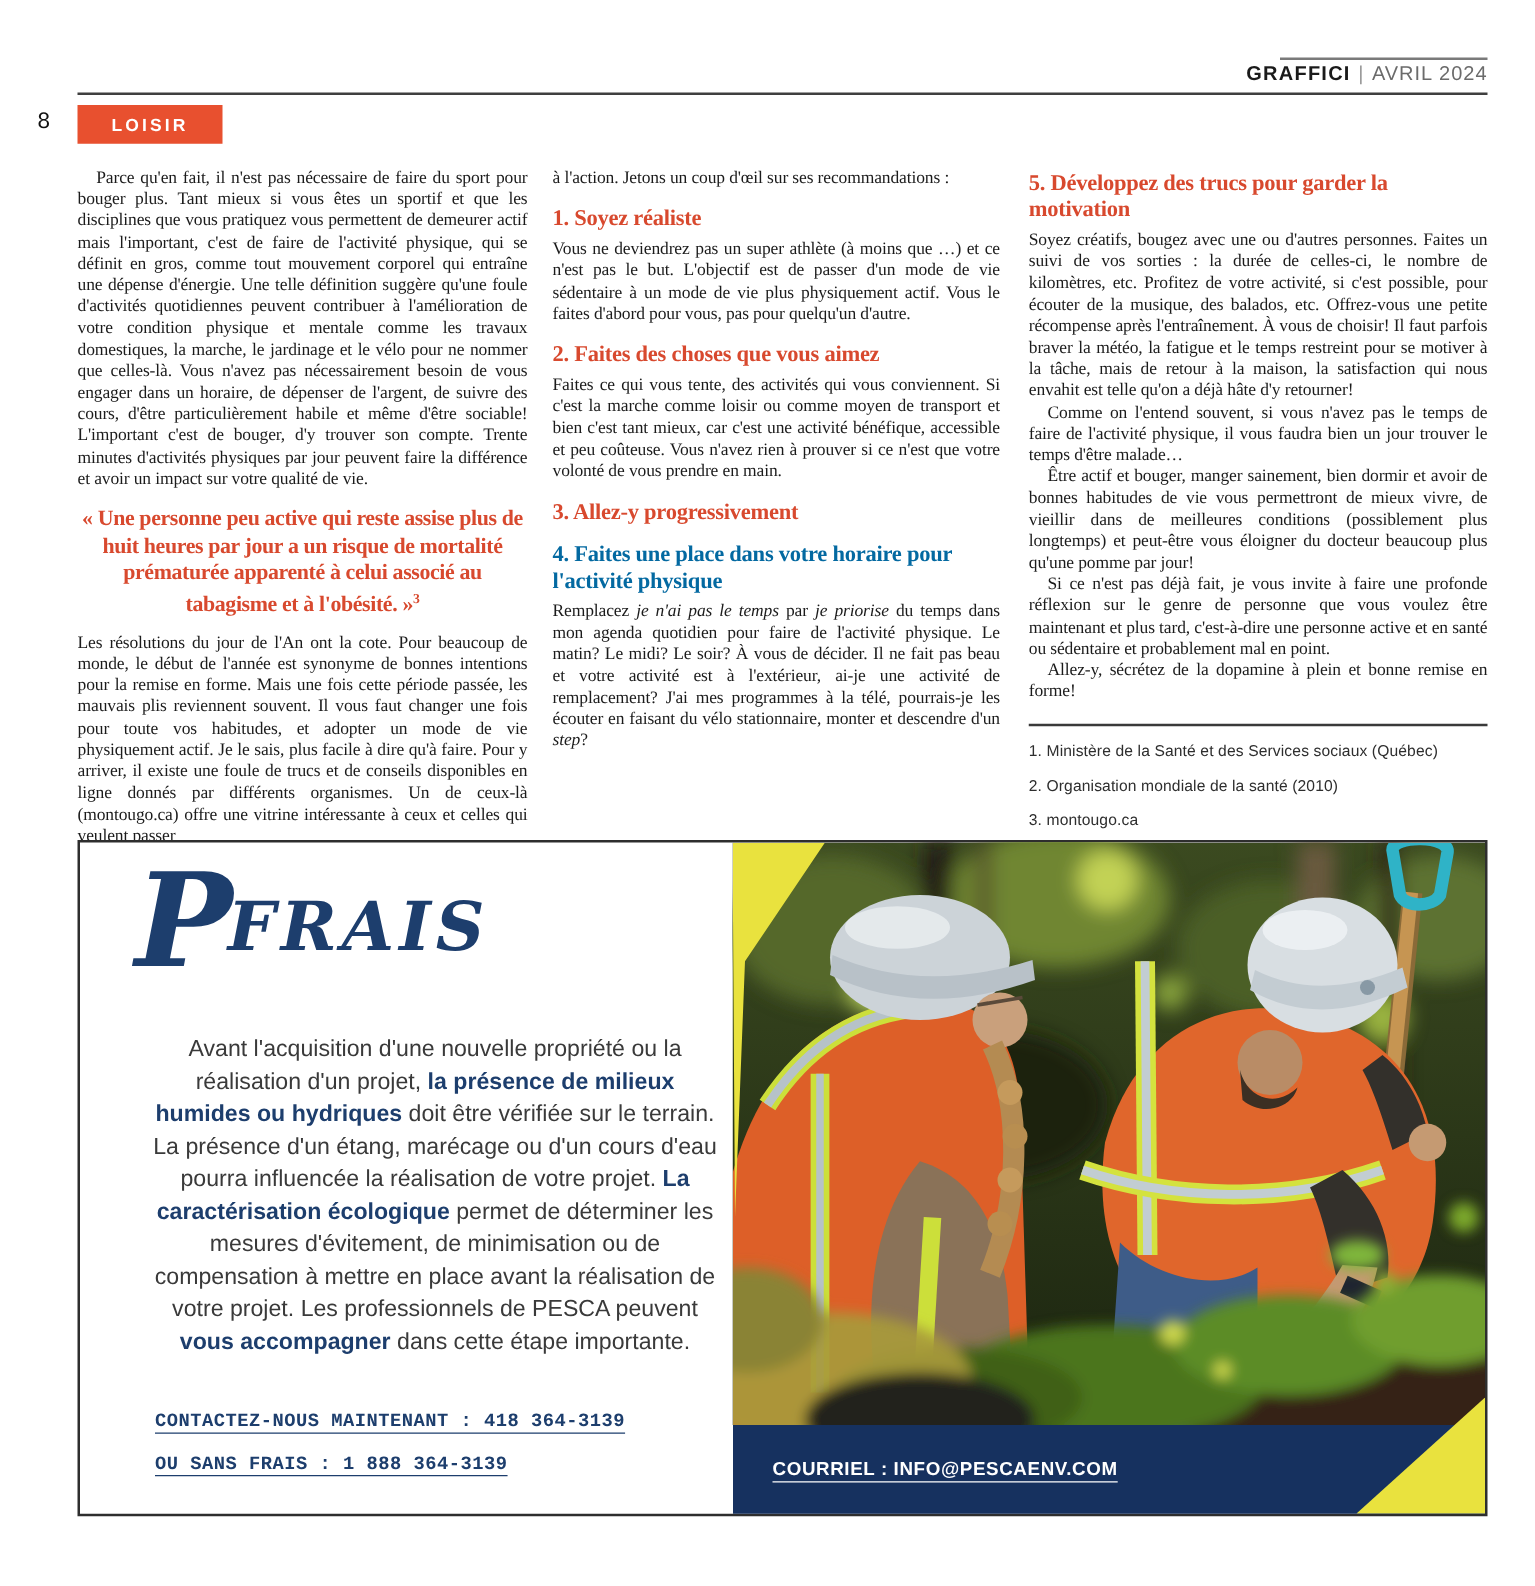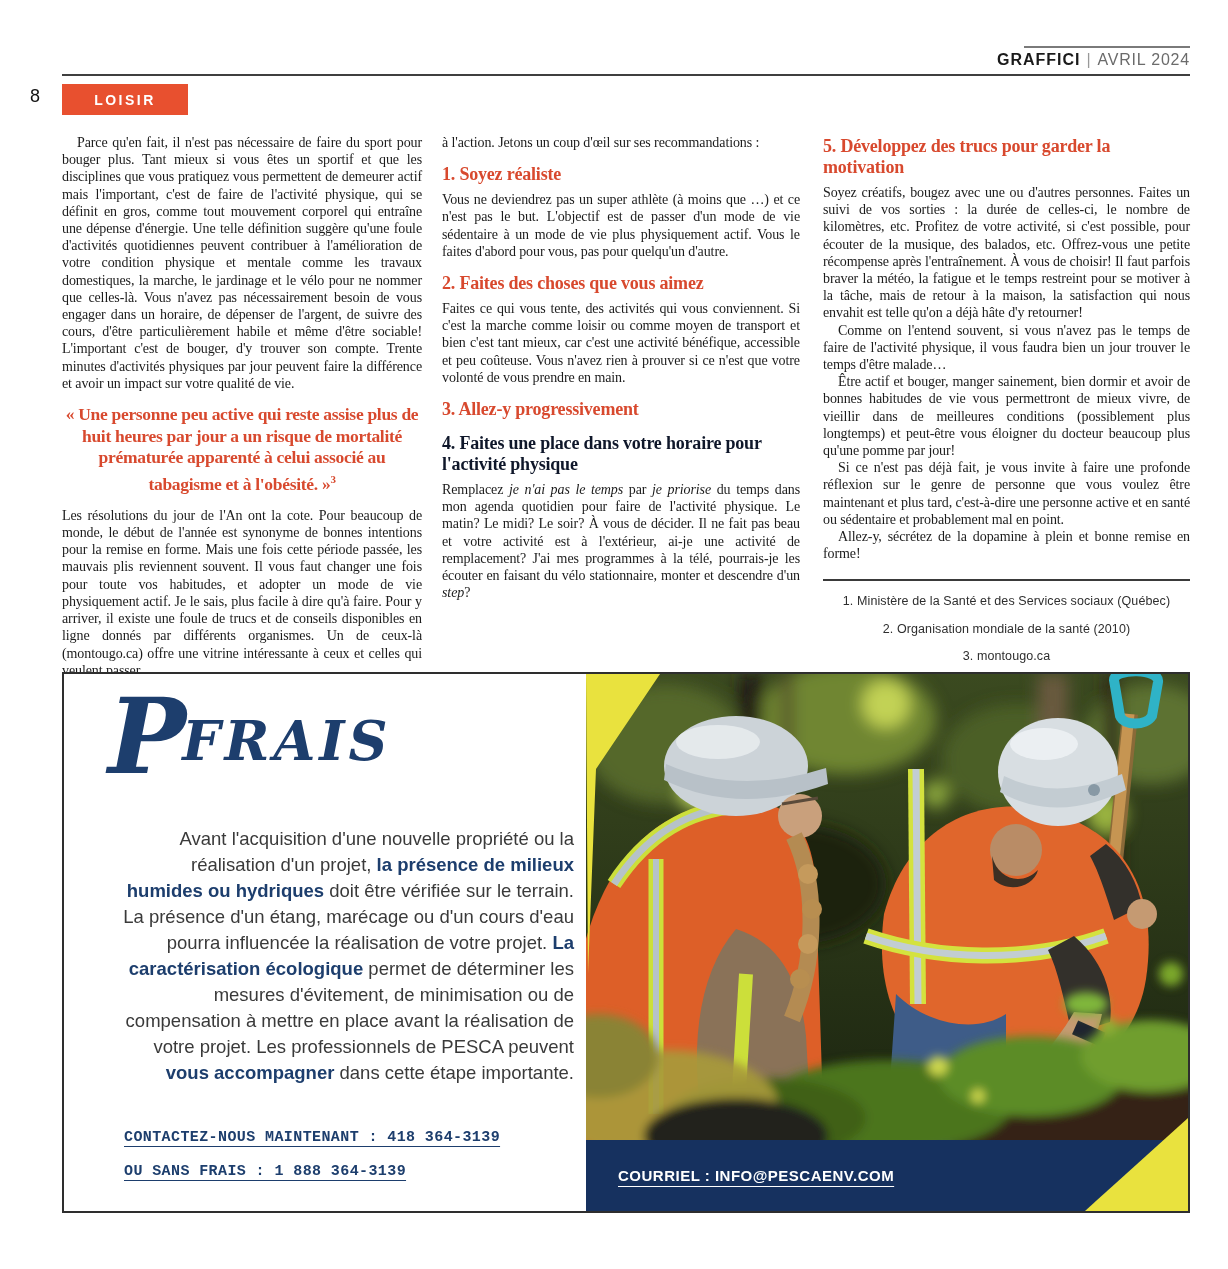--- a/index.html
+++ b/index.html
@@ -8,52 +8,52 @@
   
   .rule{position:absolute;background:#4a4a4a;}
   .rule-short{left:1024px;top:46px;width:166px;height:2px;background:#7a7a7a;}
   .rule-main{left:62px;top:74px;width:1128px;height:2px;background:#3f3f3f;}
   .masthead{position:absolute;top:51px;right:38px;font-family:"Liberation Sans",sans-serif;
             font-size:16px;letter-spacing:.8px;color:#6b6b6b;white-space:nowrap;}
   .masthead b{color:#1a1a1a;font-weight:bold;letter-spacing:1px;}
   .masthead .sep{color:#999;padding:0 6px;font-weight:normal;}
   .pagenum{position:absolute;left:30px;top:86px;font-family:"Liberation Sans",sans-serif;
            font-size:18px;color:#111;}
-  .badge{position:absolute;left:62px;top:84px;width:126px;height:31px;display:flex;
+  .badge{position:absolute;left:62px;top:84px;width:116px;height:31px;display:flex;
          align-items:center;justify-content:center;font-family:"Liberation Sans",sans-serif;
          font-weight:bold;font-size:14px;letter-spacing:2.5px;color:#fff;}
   
   .col{position:absolute;top:134px;text-align:justify;font-size:14px;line-height:17.2px;
        color:#1b1b1b;letter-spacing:-0.1px;}
   .col p{margin:0 0 10px 0;}
   #col1{left:62px;width:360px;}
   #col2{left:442px;width:358px;}
   #col3{left:823px;width:367px;top:136px;}
   .indent{text-indent:15px;}
   .tight{margin-bottom:0 !important;}
   .quote{font-weight:bold;text-align:center;font-size:17.5px;line-height:21.5px;
          letter-spacing:-0.3px;margin:12px 0 12px 0;}
   .quote sup{font-size:11px;}
   .hsec{font-weight:bold;font-size:18px;line-height:21px;letter-spacing:-0.2px;
         margin:13px 0 6px 0;text-align:left;}
   .it{font-style:italic;}
   .fnrule{border-top:2px solid #3a3a3a;margin-top:17px;margin-bottom:12px;}
   .footnote{font-family:"Liberation Sans",sans-serif;font-size:12.5px;color:#2e2e2e;
-            text-align:center;margin:0 0 9px 0;letter-spacing:.1px;}
+            text-align:left;margin:0 0 9px 0;letter-spacing:.1px;}
   
   .adbox{position:absolute;left:62px;top:672px;width:1128px;height:541px;background:#fff;
          border:2px solid #2e2e2e;box-sizing:border-box;}
   .adinner{position:relative;width:1124px;height:537px;overflow:hidden;}
   .pesca-logo{position:absolute;left:44px;top:14px;display:flex;align-items:flex-end;
               font-family:"DejaVu Serif",serif;font-style:italic;font-weight:bold;}
   .logo-p{font-size:104px;line-height:.95;}
   .logo-rest{font-size:54px;letter-spacing:4px;margin-left:-4px;margin-bottom:14px;}
   .adbody{position:absolute;left:58px;top:152px;width:452px;
           font-family:"Liberation Sans",sans-serif;font-size:18.5px;line-height:26px;
-          color:#3a3a3a;text-align:right;}
+          color:#3a3a3a;text-align:center;}
   .adbold{font-weight:bold;}
   .adcontact{position:absolute;left:60px;font-family:Liberation Mono, monospace;
              font-weight:bold;font-size:15px;letter-spacing:.4px;text-decoration:underline;
              text-underline-offset:5px;cursor:pointer;}
   .adcontact1{top:455px;}
   .adcontact2{top:489px;}
   .adphoto{position:absolute;left:522px;top:0;width:604px;height:466px;}
   .adphoto svg{display:block;width:604px;height:466px;}
   .emailbar{position:absolute;left:522px;top:466px;width:675px;height:71px;
             display:flex;align-items:center;}
@@ -84,21 +84,21 @@
     <p>Les résolutions du jour de l'An ont la cote. Pour beaucoup de monde, le début de l'année est synonyme de bonnes intentions pour la remise en forme. Mais une fois cette période passée, les mauvais plis reviennent souvent. Il vous faut changer une fois pour toute vos habitudes, et adopter un mode de vie physiquement actif. Je le sais, plus facile à dire qu'à faire. Pour y arriver, il existe une foule de trucs et de conseils disponibles en ligne donnés par différents organismes. Un de ceux-là (montougo.ca) offre une vitrine intéressante à ceux et celles qui veulent passer</p>
   </div>
 
   <div class="col" id="col2">
     <p>à l'action. Jetons un coup d'œil sur ses recommandations :</p>
     <h3 class="hsec accent-text" style="color: rgb(216, 73, 46);">1. Soyez réaliste</h3>
     <p>Vous ne deviendrez pas un super athlète (à moins que …) et ce n'est pas le but. L'objectif est de passer d'un mode de vie sédentaire à un mode de vie plus physiquement actif. Vous le faites d'abord pour vous, pas pour quelqu'un d'autre.</p>
     <h3 class="hsec accent-text" style="color: rgb(216, 73, 46);">2. Faites des choses que vous aimez</h3>
     <p>Faites ce qui vous tente, des activités qui vous conviennent. Si c'est la marche comme loisir ou comme moyen de transport et bien c'est tant mieux, car c'est une activité bénéfique, accessible et peu coûteuse. Vous n'avez rien à prouver si ce n'est que votre volonté de vous prendre en main.</p>
     <h3 class="hsec accent-text" style="color: rgb(216, 73, 46);">3. Allez-y progressivement</h3>
-    <h3 class="hsec accent-text" style="color: #0f172a;">4. Faites une place dans votre horaire pour l'activité physique</h3>
+    <h3 class="hsec accent-text" style="color: #0369a1;">4. Faites une place dans votre horaire pour l'activité physique</h3>
     <p><span>Remplacez </span><span class="it">je n'ai pas le temps</span><span> par </span><span class="it">je priorise</span><span> du temps dans mon agenda quotidien pour faire de l'activité physique. Le matin? Le midi? Le soir? À vous de décider. Il ne fait pas beau et votre activité est à l'extérieur, ai-je une activité de remplacement? J'ai mes programmes à la télé, pourrais-je les écouter en faisant du vélo stationnaire, monter et descendre d'un </span><span class="it">step</span><span>?</span></p>
   </div>
 
   <div class="col" id="col3">
     <h3 class="hsec accent-text" style="margin-top: 0px; color: rgb(216, 73, 46);">5. Développez des trucs pour garder la motivation</h3>
     <p class="tight">Soyez créatifs, bougez avec une ou d'autres personnes. Faites un suivi de vos sorties : la durée de celles-ci, le nombre de kilomètres, etc. Profitez de votre activité, si c'est possible, pour écouter de la musique, des balados, etc. Offrez-vous une petite récompense après l'entraînement. À vous de choisir! Il faut parfois braver la météo, la fatigue et le temps restreint pour se motiver à la tâche, mais de retour à la maison, la satisfaction qui nous envahit est telle qu'on a déjà hâte d'y retourner!</p>
     <p class="indent tight">Comme on l'entend souvent, si vous n'avez pas le temps de faire de l'activité physique, il vous faudra bien un jour trouver le temps d'être malade…</p>
     <p class="indent tight">Être actif et bouger, manger sainement, bien dormir et avoir de bonnes habitudes de vie vous permettront de mieux vivre, de vieillir dans de meilleures conditions (possiblement plus longtemps) et peut-être vous éloigner du docteur beaucoup plus qu'une pomme par jour!</p>
     <p class="indent tight">Si ce n'est pas déjà fait, je vous invite à faire une profonde réflexion sur le genre de personne que vous voulez être maintenant et plus tard, c'est-à-dire une personne active et en santé ou sédentaire et probablement mal en point.</p>
     <p class="indent tight">Allez-y, sécrétez de la dopamine à plein et bonne remise en forme!</p>

